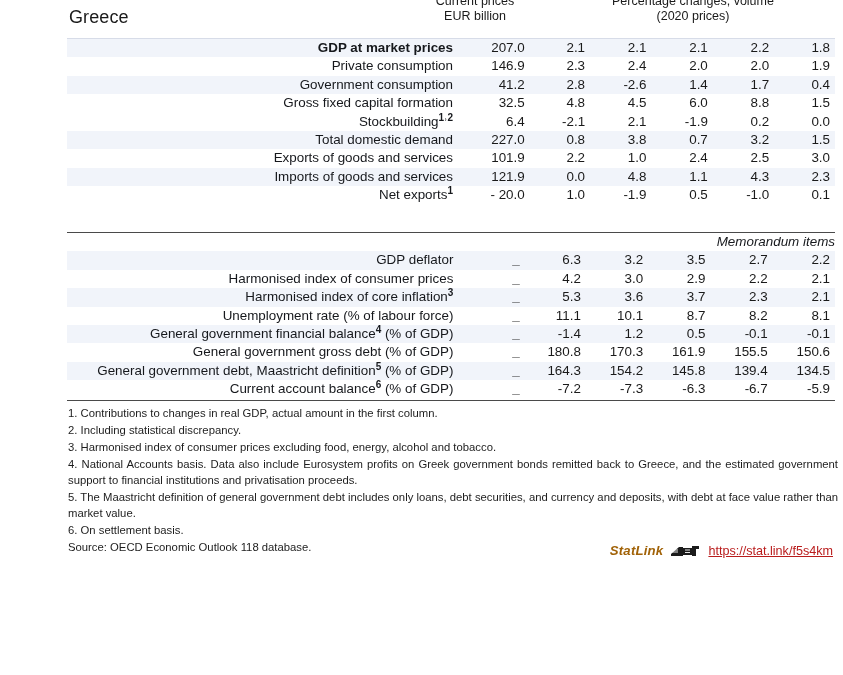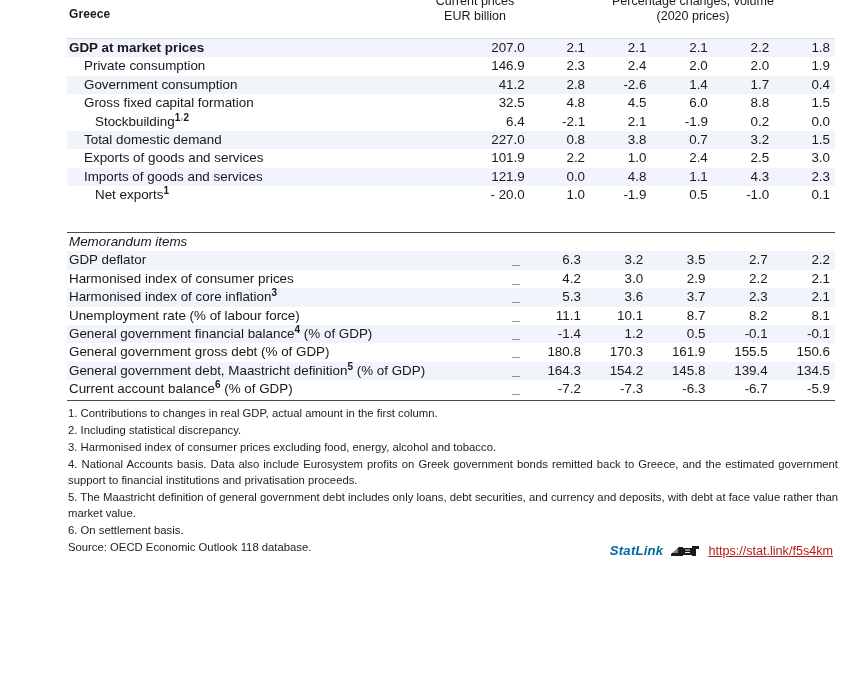--- a/index.html
+++ b/index.html
@@ -12,33 +12,33 @@
   .sheet{position:absolute;left:12px;top:0;width:843px;height:675px;}
 
   
   .hdr{position:absolute;left:0;top:-6px;width:843px;height:38px;}
   .hdr .h-col{position:absolute;text-align:center;font-size:12.5px;line-height:14.5px;color:#1a1a1a;}
   .h-current{left:408px;top:0px;width:110px;}
   .h-pct{left:540px;top:0px;width:282px;}
 
   .title{
     position:absolute;left:57px;top:7px;
-    font-size:12px;font-weight:bold;letter-spacing:0.1px;
+    font-size:18px;font-weight:normal;letter-spacing:0.1px;
   }
 
   
   .tbl{position:absolute;left:55px;top:39px;width:768px;border-collapse:collapse;}
   .tbl td{padding:0;vertical-align:bottom;}
   .rw{height:18.4px;}
   .band{background:#f1f4fa;}
   .plain{background:#ffffff;}
 
   td.lbl{
     font-size:13.4px;line-height:18.4px;color:#16181c;
-    white-space:nowrap;padding-left:2px;width:390px;
+    white-space:nowrap;padding-left:2px;width:390px;text-align:right;
   }
   td.lbl.ind1{padding-left:17px;}
   td.lbl.ind2{padding-left:28px;}
   td.lbl.bold{font-weight:bold;}
   td.lbl.ital{font-style:italic;}
 
   td.num{
     font-size:13.4px;line-height:18.4px;text-align:right;
     white-space:nowrap;font-variant-numeric:tabular-nums;
   }
@@ -58,21 +58,21 @@
   .notes{position:absolute;left:56px;top:406px;width:770px;}
   .note{
     font-size:11.3px;line-height:15.6px;color:#1d1d1d;
     margin:0 0 1.5px 0;text-align:justify;
   }
   .note.nowrap{text-align:left;}
 
   
   .statlink{position:absolute;left:0;top:543px;width:835px;text-align:right;
             display:flex;justify-content:flex-end;align-items:center;gap:7px;}
-  .sl-word{font-size:13.2px;font-weight:bold;font-style:italic;letter-spacing:0.2px;color:#0369a1;}
+  .sl-word{font-size:13.2px;font-weight:bold;font-style:italic;letter-spacing:0.2px;color:#a16207;}
   .sl-badge{display:inline-block;width:31px;height:13px;position:relative;}
   .sl-url{font-size:12.6px;color:#b91c1c;padding-right:14px;}
 </style>
 </head>
 <body>
 
 <div class="sheet">
 
   <div class="hdr">
     <div class="h-col h-current">

